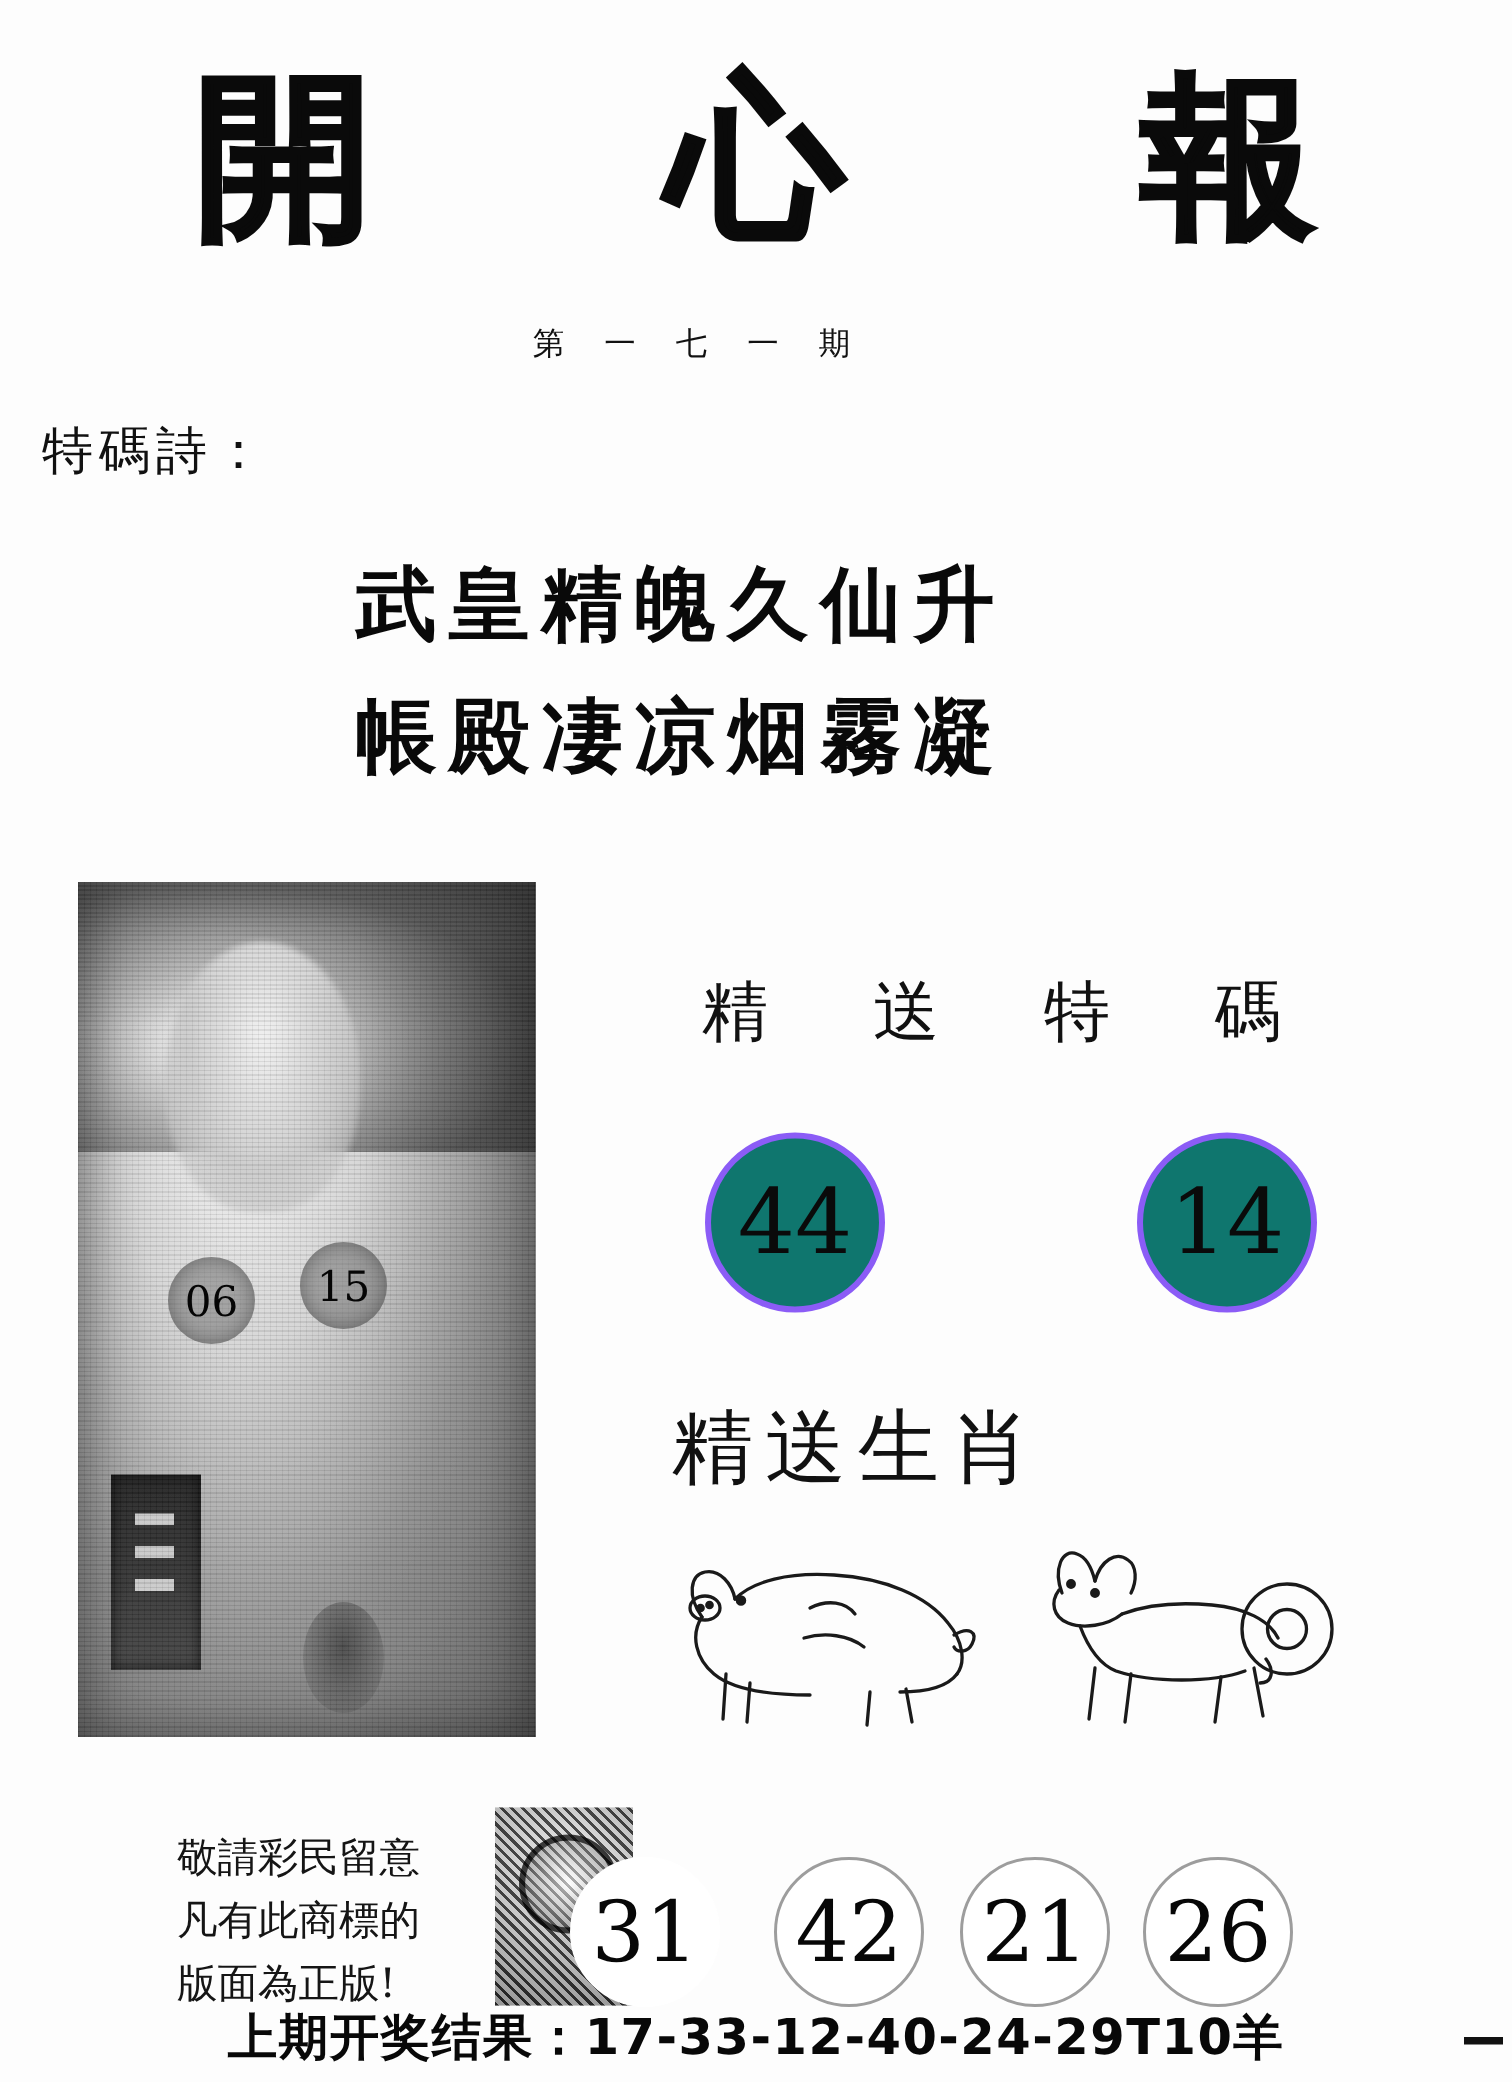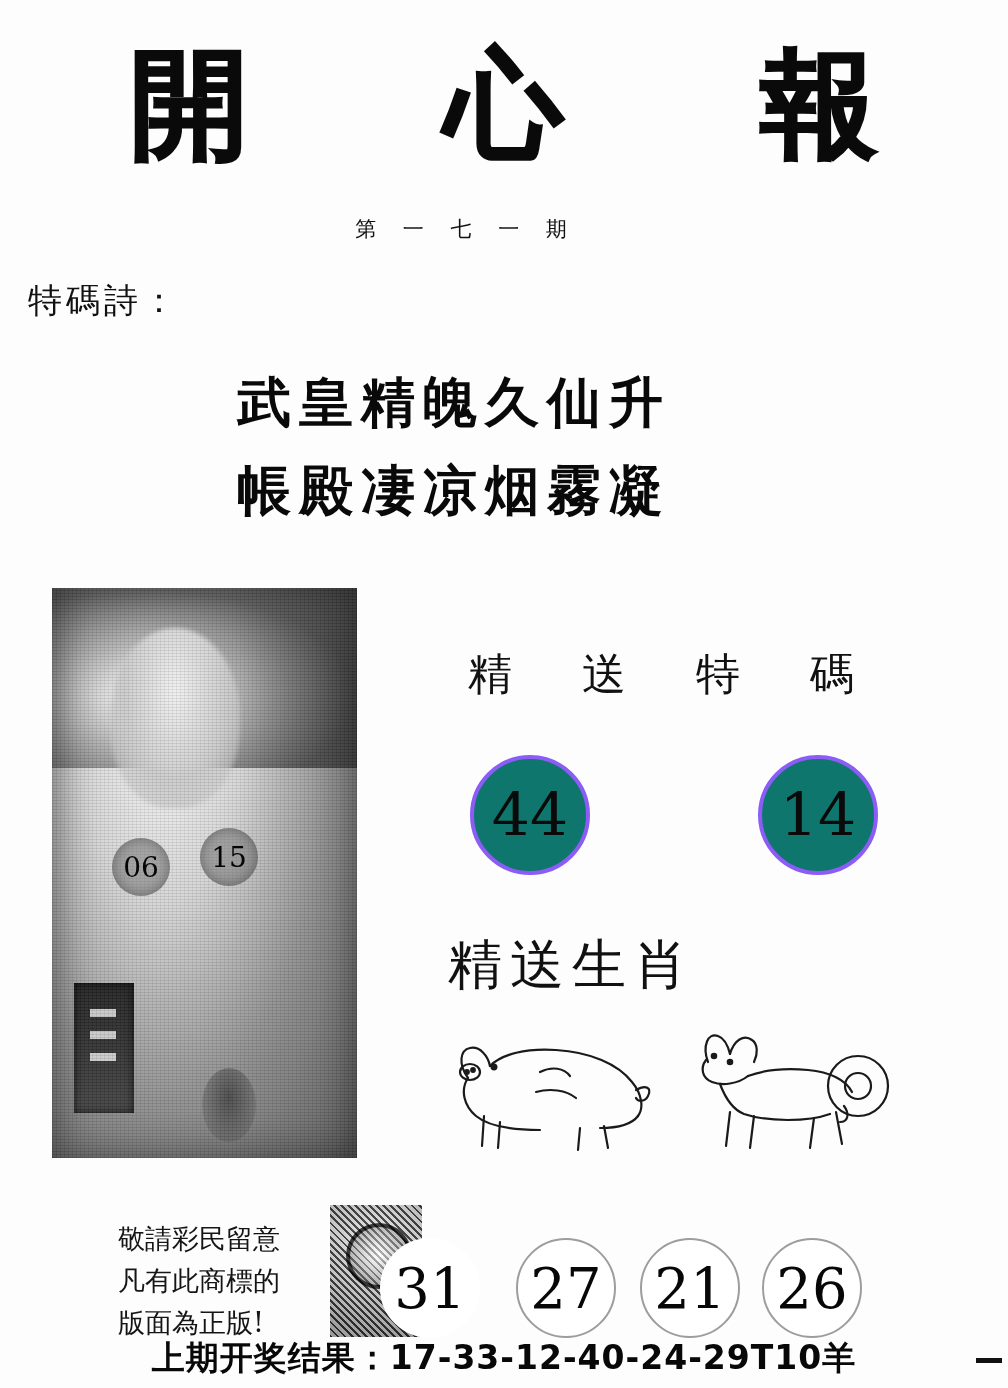--- a/index.html
+++ b/index.html
@@ -352,19 +352,19 @@
 
   <div class="notice">
     <div>敬請彩民留意</div>
     <div>凡有此商標的</div>
     <div>版面為正版!</div>
   </div>
 
   <div class="stamp"></div>
 
   <div class="bottom-ball" id="bball-0">31</div>
-  <div class="bottom-ball" id="bball-1">27</div>
+  <div class="bottom-ball" id="bball-1">42</div>
   <div class="bottom-ball" id="bball-2">21</div>
   <div class="bottom-ball" id="bball-3">26</div>
 
   <div class="result-bar">上期开奖结果：17-33-12-40-24-29T10羊</div>
   <div class="edge-mark"></div>
 </div>
 
 </body></html>

